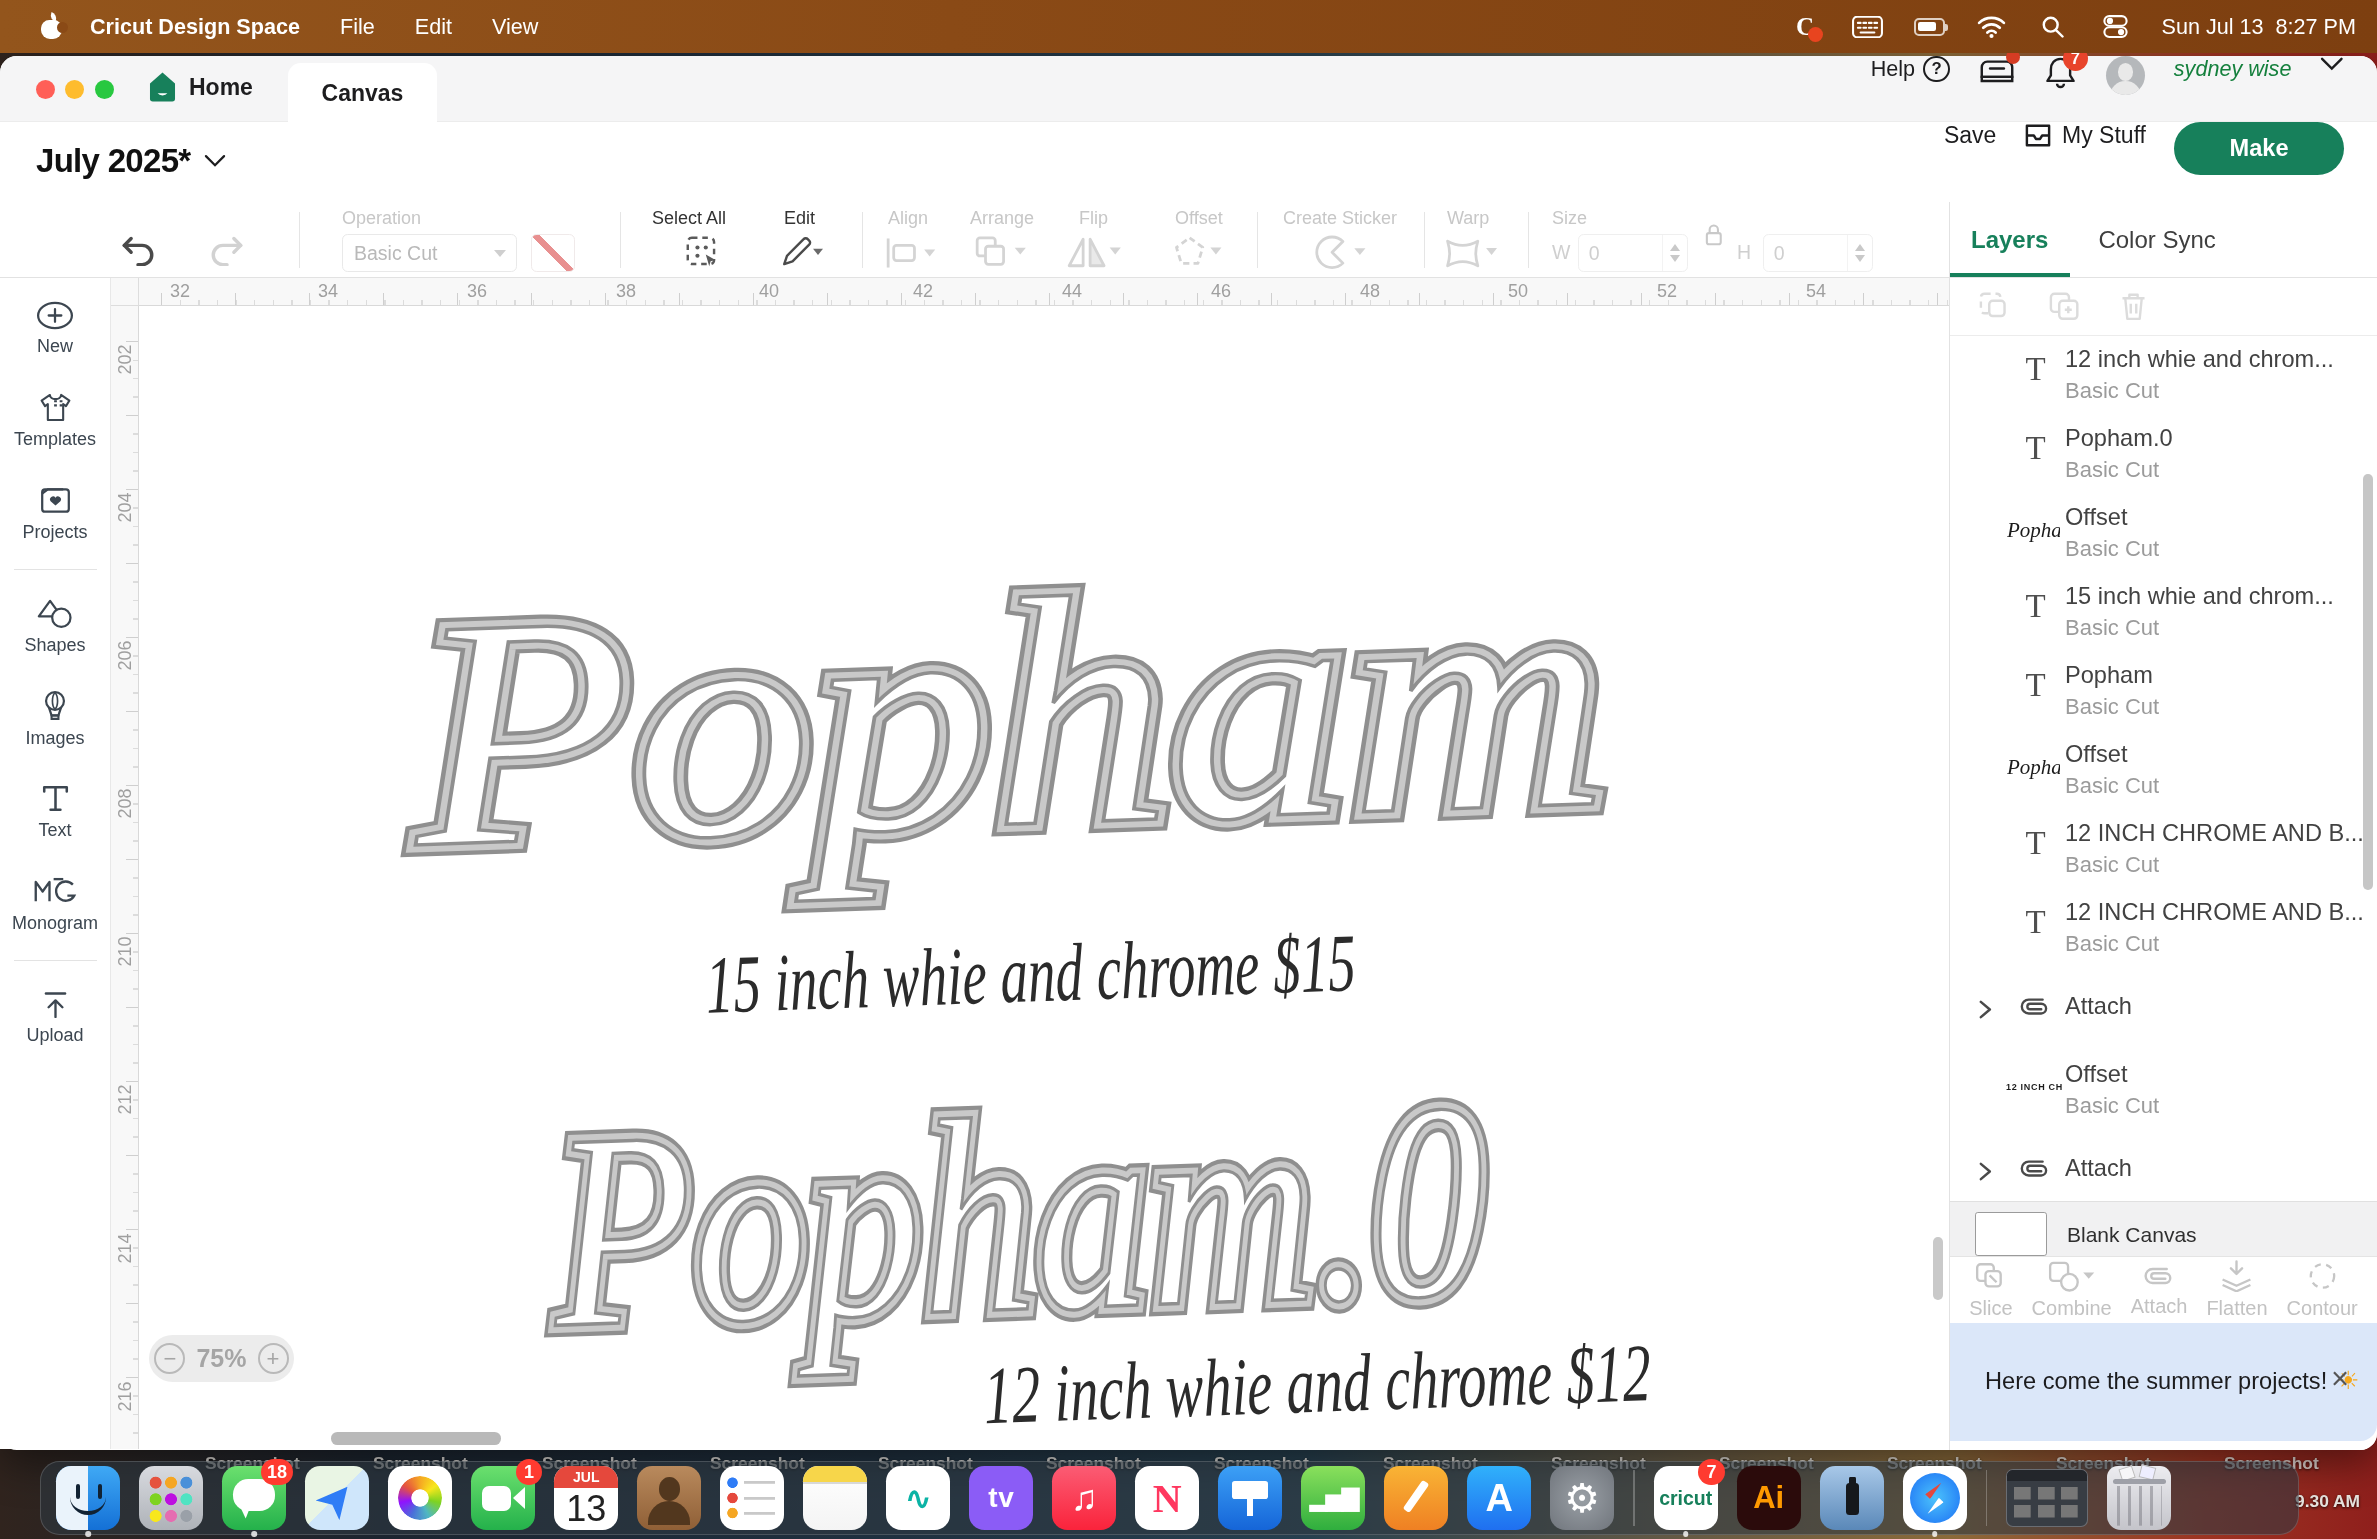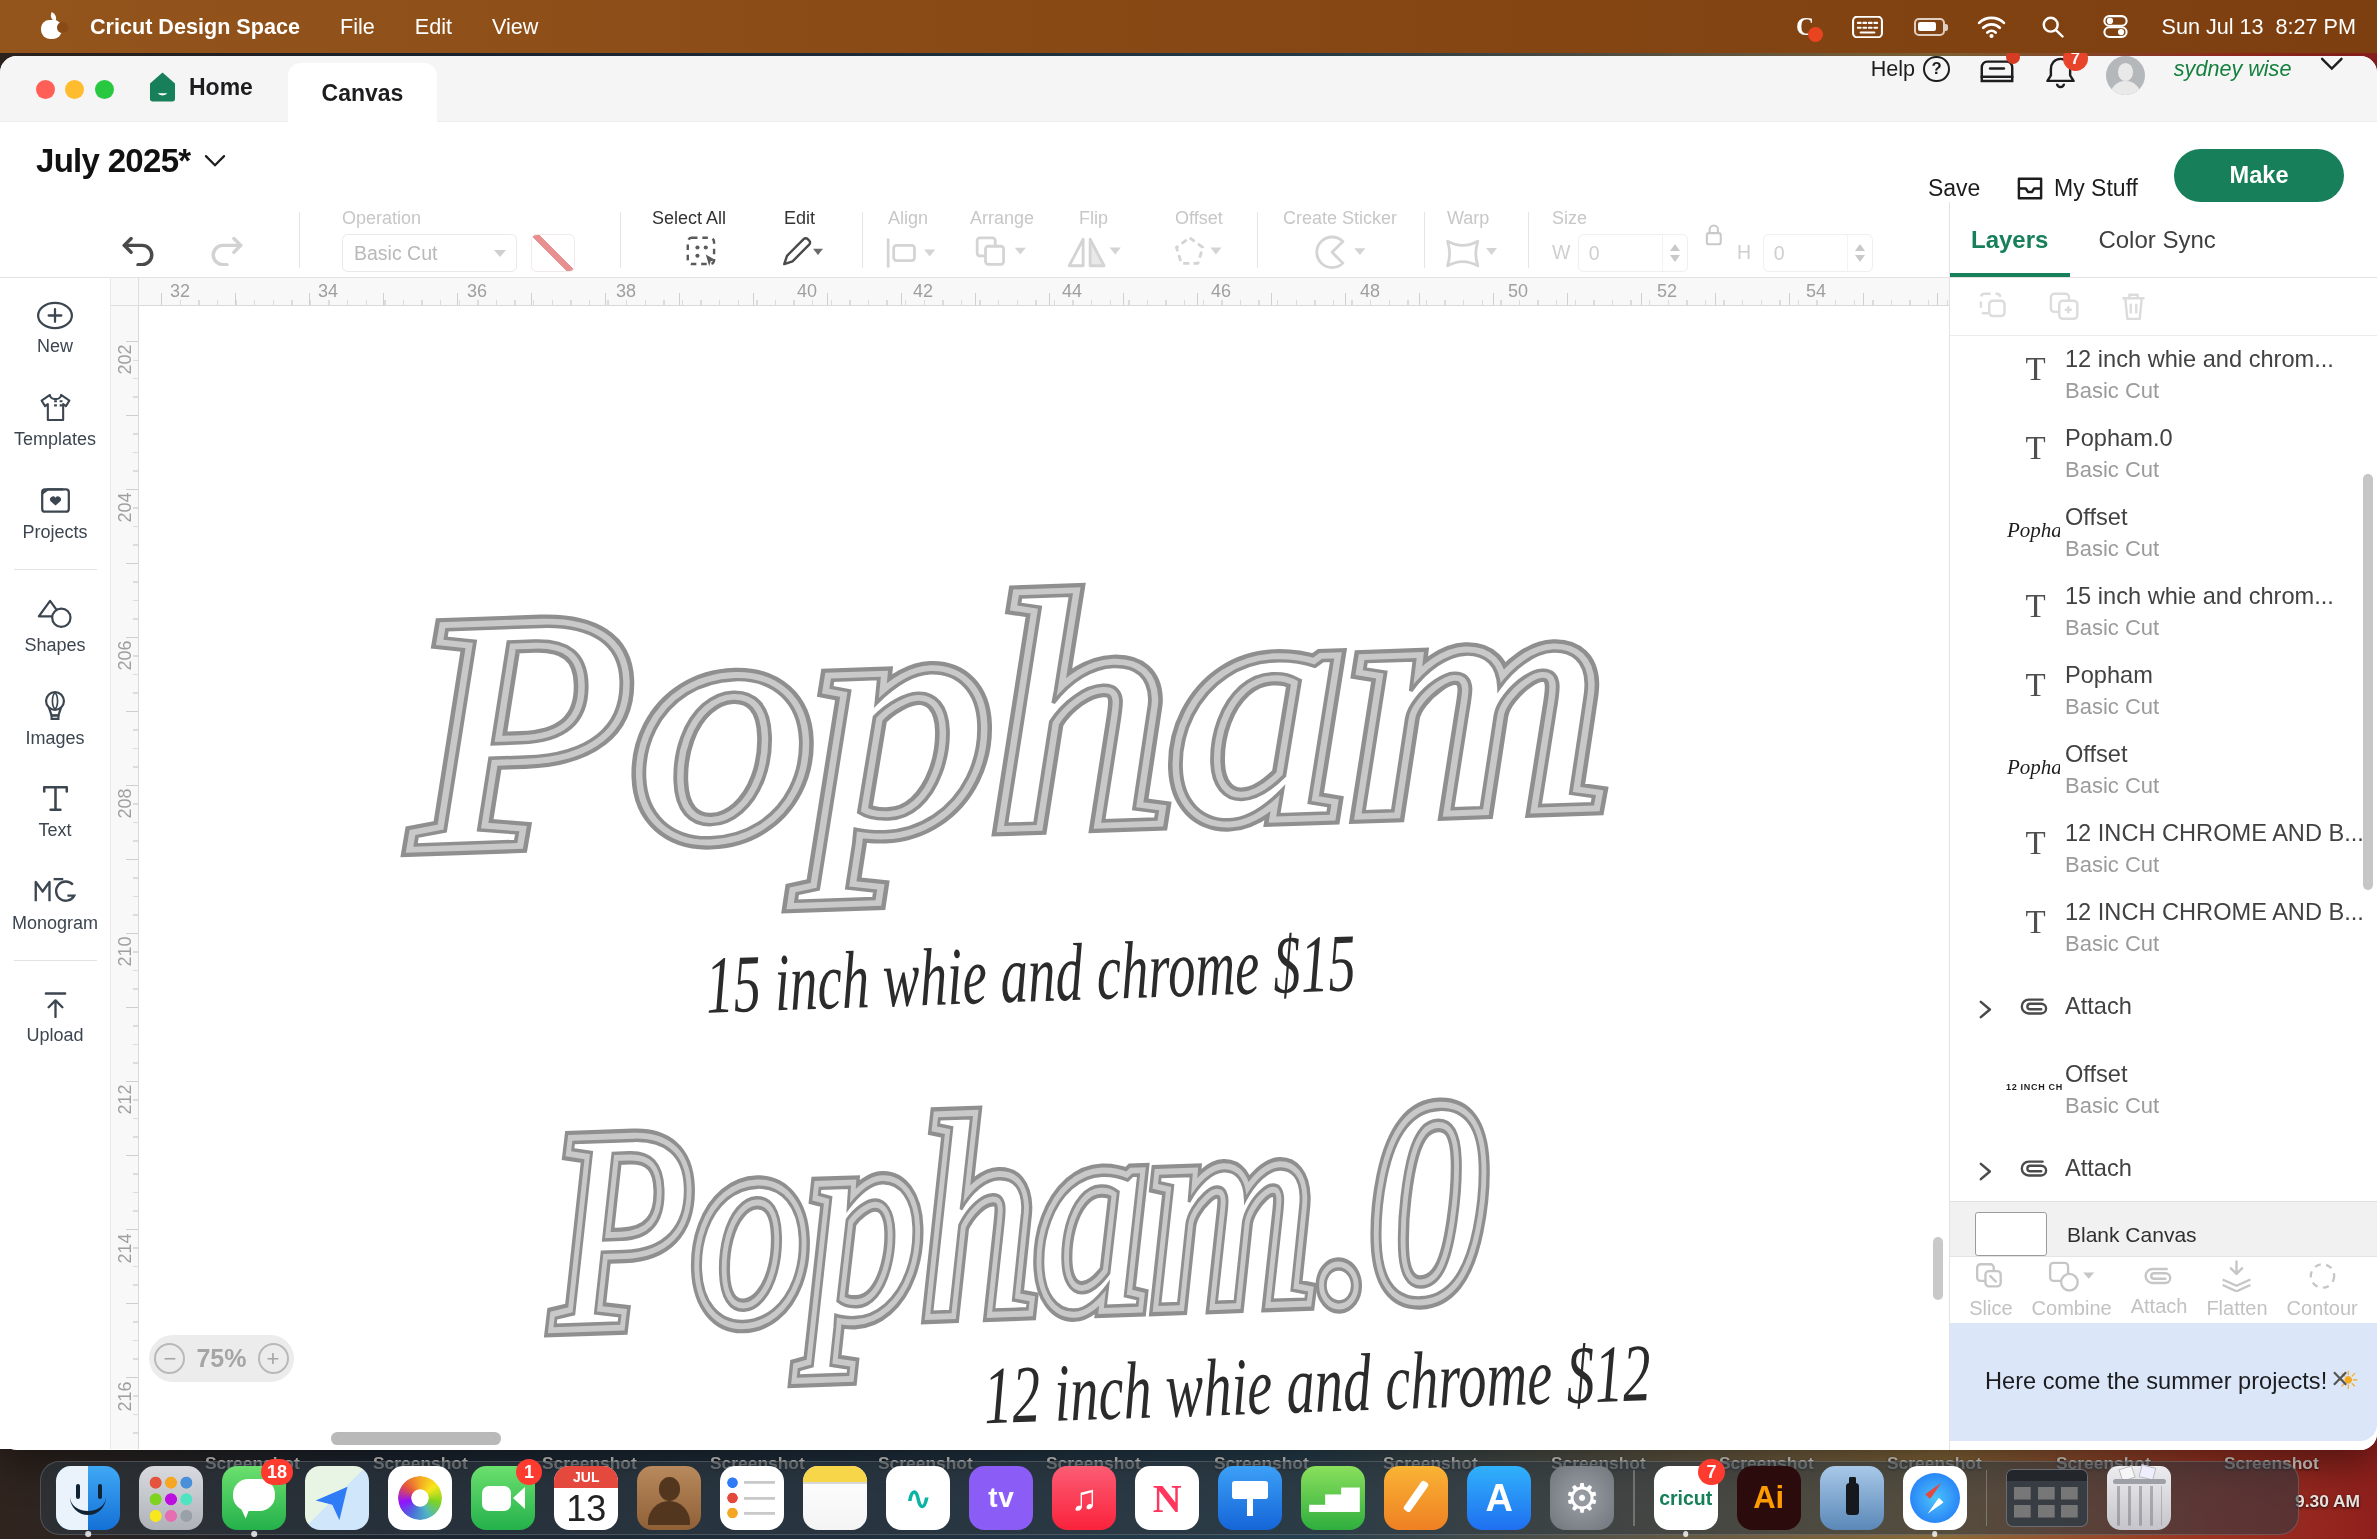--- a/index.html
+++ b/index.html
@@ -46,21 +46,21 @@
   .red-dot { position:absolute; right:-5.6px; top:-5.6px; width:14px; height:14px; border-radius:50%; background:#d53c23; }
   .badge { position:absolute; right:-11px; top:-9.7px; min-width:25px; height:25px; padding:0 5.6px; border-radius:12.5px; background:#e8442b; color:#fff; font-size:16.7px; font-weight:bold; display:flex; align-items:center; justify-content:center; }
   #avatar { width:39px; height:39px; border-radius:50%; background:#b5b8bb; position:relative; overflow:hidden; }
   #avatar .head { position:absolute; left:11.8px; top:7px; width:15.3px; height:18px; background:#e9e9e9; border-radius:50%; }
   #avatar .body { position:absolute; left:4.2px; top:25px; width:31px; height:18px; background:#e9e9e9; border-radius:15.3px 15.3px 0 0; }
   #user-name { font-size:21.6px; color:#15803d;font-style:italic; }
 
   
   #projectbar { position:absolute; left:0; top:66px; width:100%; height:80px; background:#fff; }
   #proj-title { position:absolute; left:36px; top:19.5px; font-size:33px; font-weight:bold; color:#111; letter-spacing:-0.7px; display:flex; gap:14px; align-items:center; }
-  #pb-right { position:absolute; right:33px; top:0; height:80px; display:flex; align-items:flex-end; gap:36px; }
+  #pb-right { position:absolute; right:33px; top:0; height:80px; display:flex; align-items:flex-start; gap:28px; }
   .pb-txt { font-size:23px; color:#1d1d1f; }
   #mystuff { display:flex; gap:9.7px; align-items:center; }
   #make-btn { width:170px; height:53px; background:#17805b; color:#fff; border:none; border-radius:28px; font-size:23.6px; font-weight:700; font-family:"Liberation Sans",sans-serif; }
 
   
   #toolbar { position:absolute; left:0; top:146px; width:1950px; height:76px; background:#fff; border-bottom:0.7px solid #e2e2e2; }
   .tb-div { position:absolute; top:9.7px; width:0.7px; height:56px; background:#e5e5e5; }
   .tb-lab { position:absolute; top:5.6px; font-size:18px; color:#c7c7c7; }
   .tb-lab.on { color:#333; }
   .selbox { position:absolute; top:32px; height:38px; border:1.4px solid #e9e9e9; border-radius:5.6px; display:flex; align-items:center; color:#b9b9b9; font-size:19.5px; }
@@ -540,21 +540,21 @@
       </div>
     </div>
 
   <div id="canvas-region">
     <div id="ruler-corner"></div>
     <div id="ruler-top">
         <span class="rt-num" style="left: 31px;">32</span>
         <span class="rt-num" style="left: 179px;">34</span>
         <span class="rt-num" style="left: 328px;">36</span>
         <span class="rt-num" style="left: 477px;">38</span>
-        <span class="rt-num" style="left: 658px; text-align: center;">40</span>
+        <span class="rt-num" style="left: 620px; text-align: center;">40</span>
         <span class="rt-num" style="left: 774px;">42</span>
         <span class="rt-num" style="left: 923px;">44</span>
         <span class="rt-num" style="left: 1072px;">46</span>
         <span class="rt-num" style="left: 1221px;">48</span>
         <span class="rt-num" style="left: 1369px;">50</span>
         <span class="rt-num" style="left: 1518px;">52</span>
         <span class="rt-num" style="left: 1667px;">54</span>
       </div>
     <div id="ruler-left">
         <span class="rl-num" style="top: 43px;">202</span>

